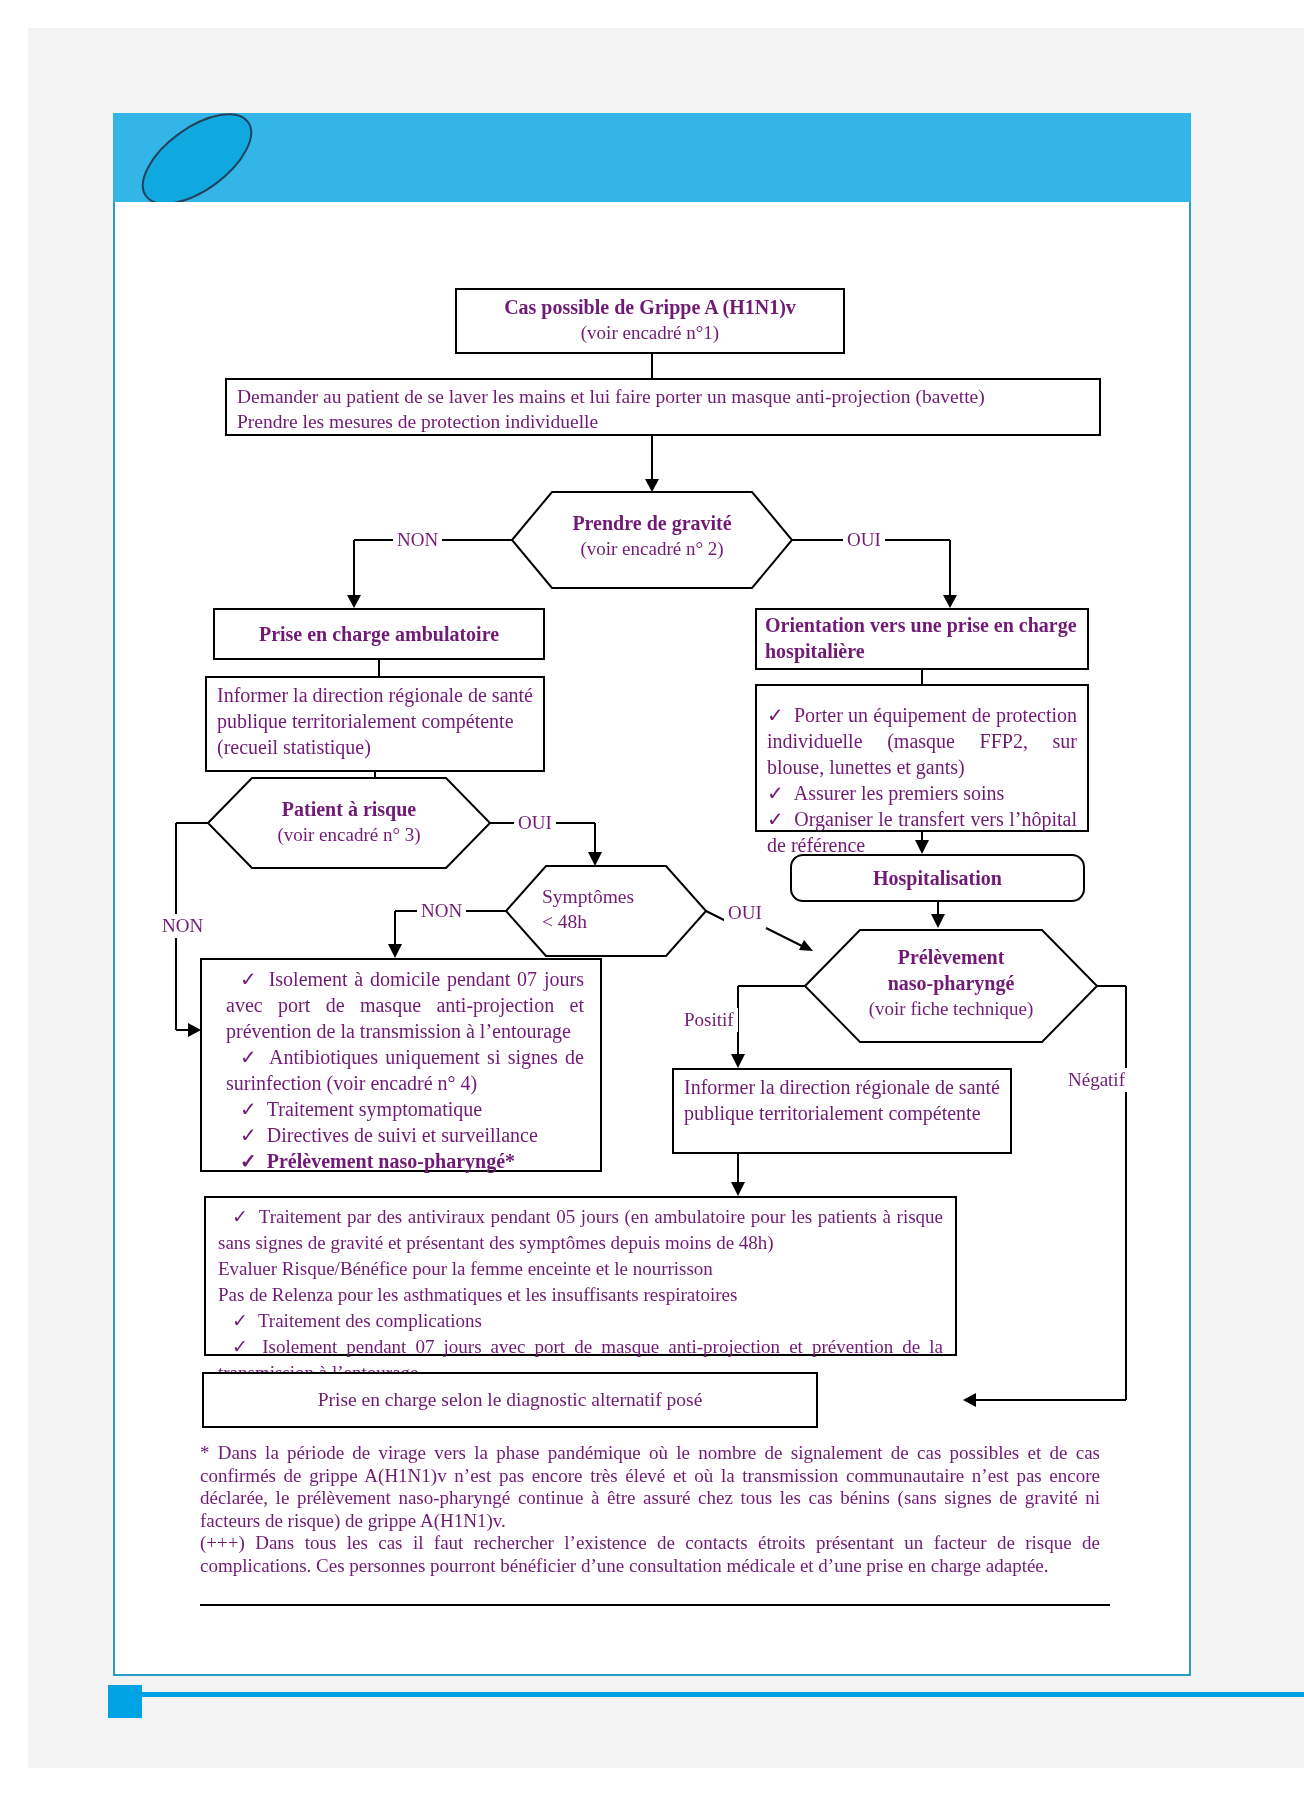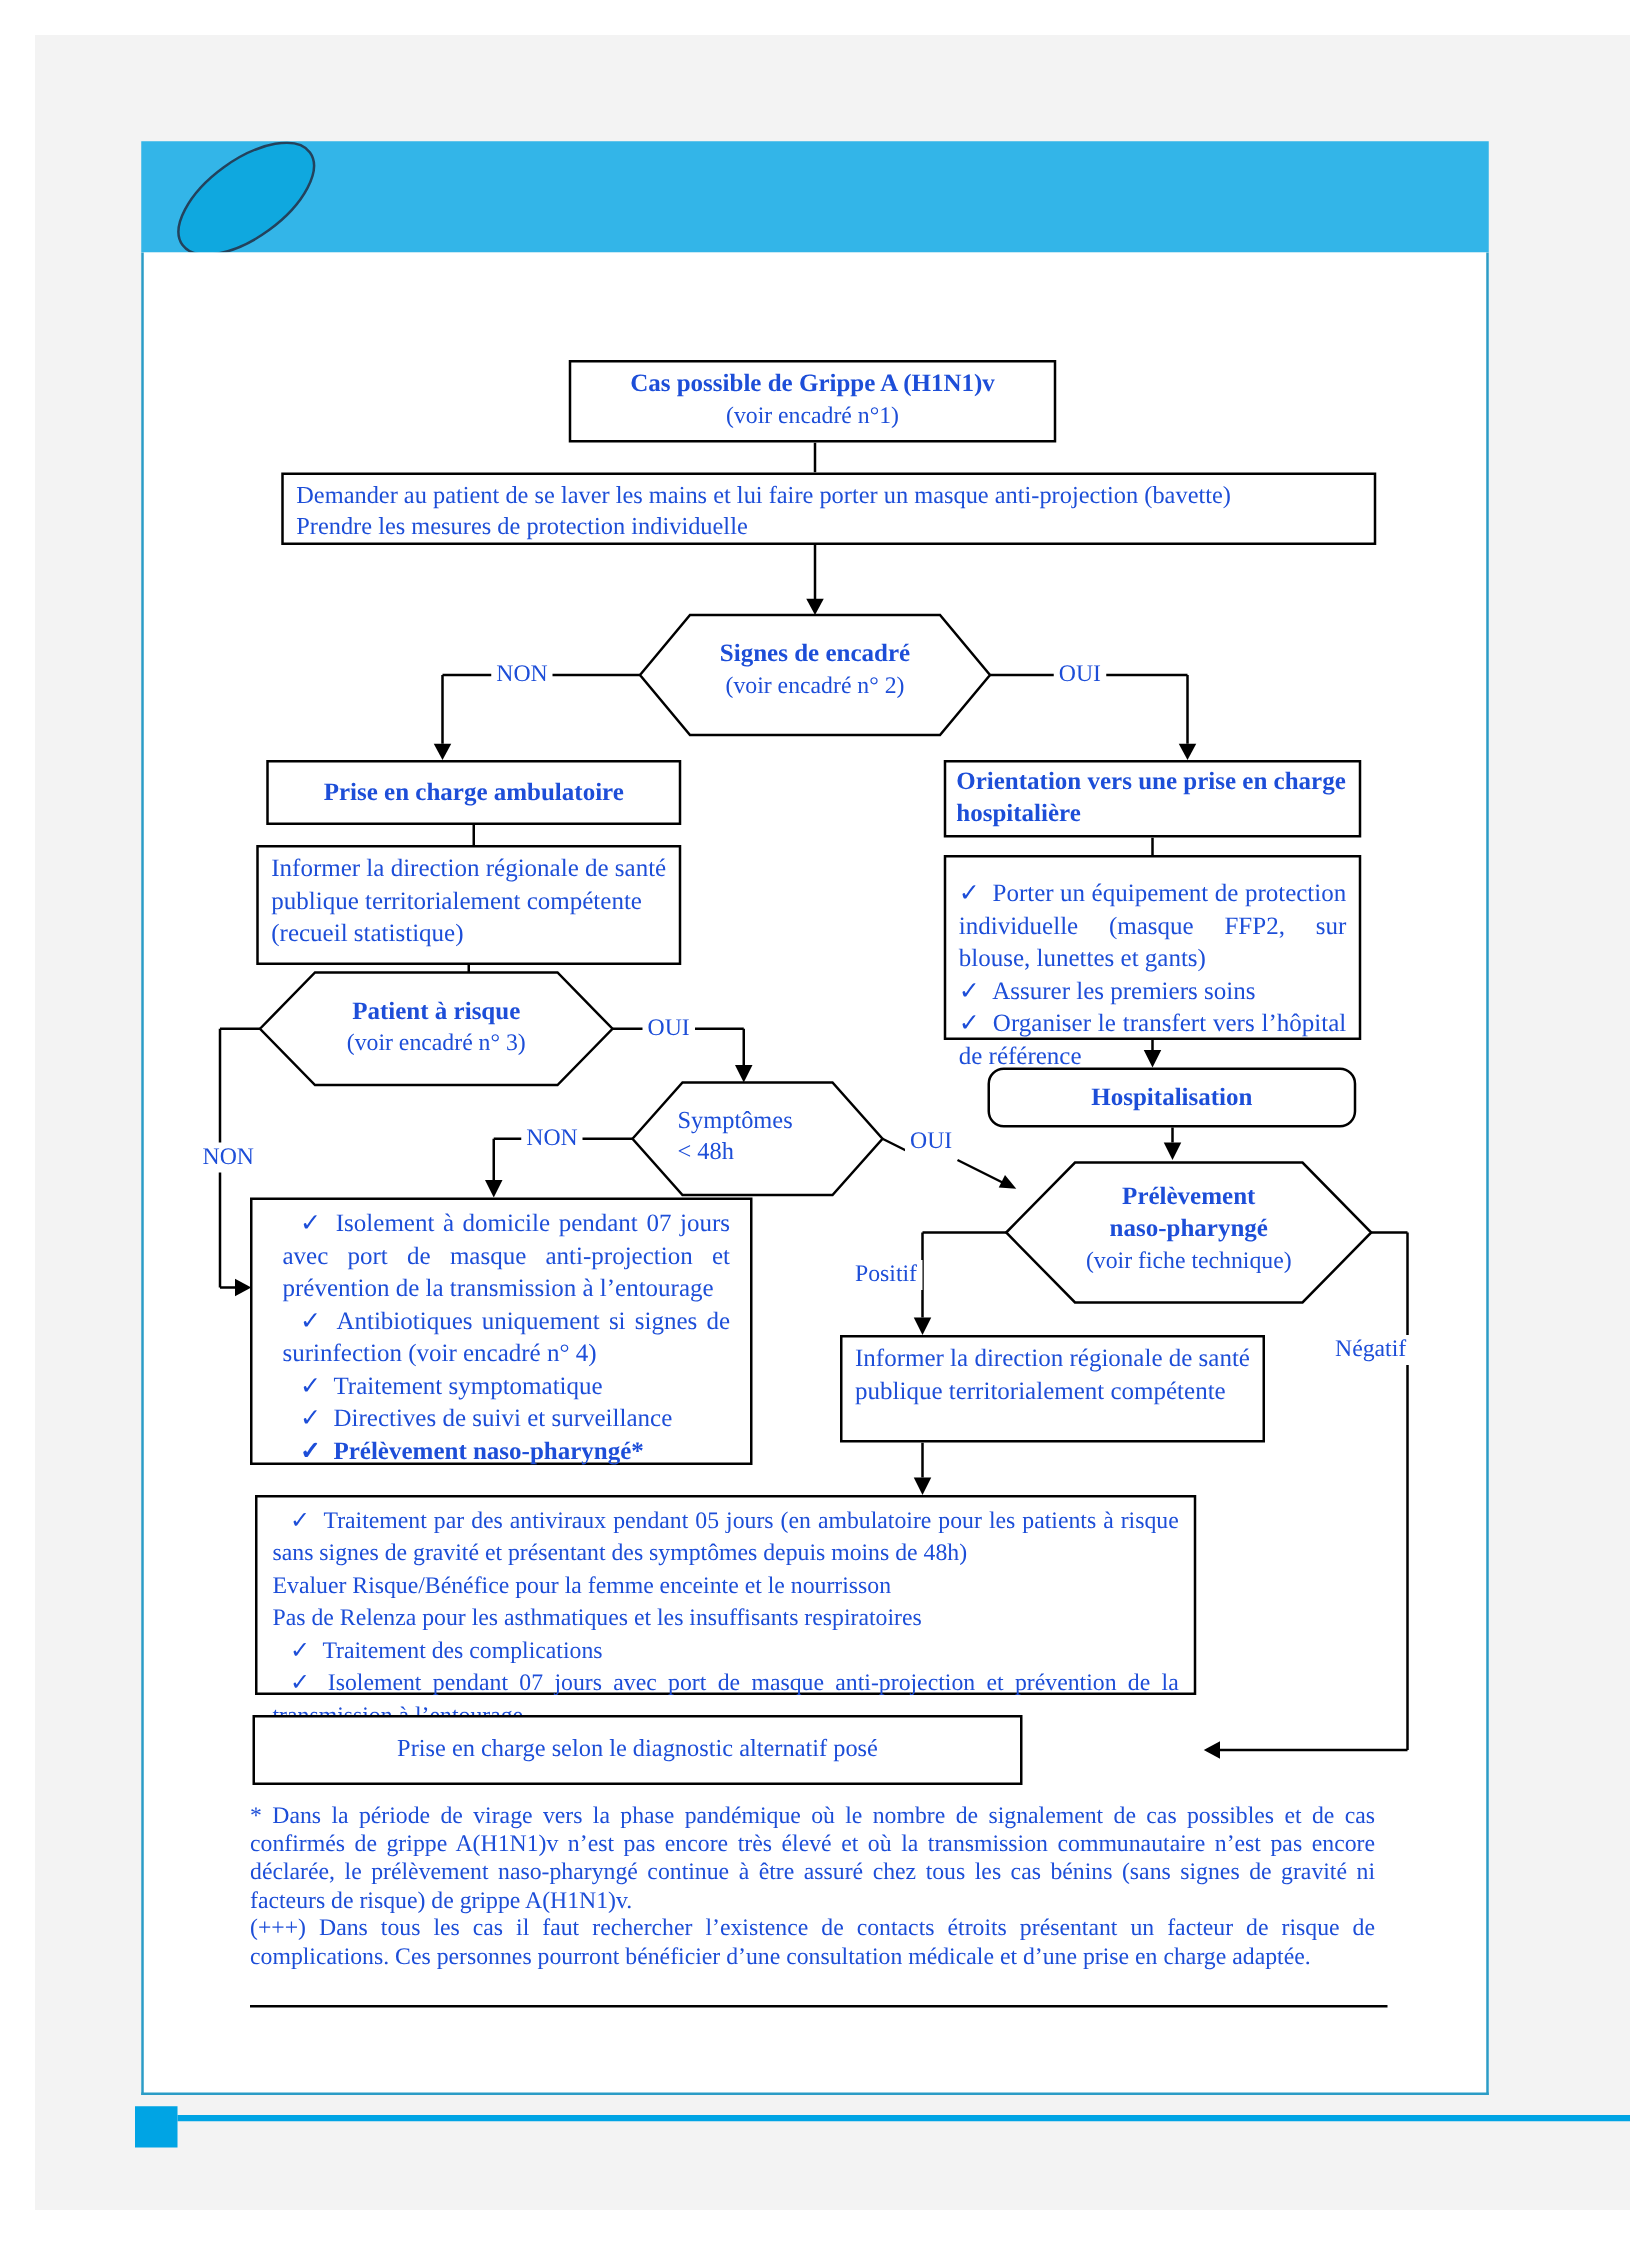--- a/index.html
+++ b/index.html
@@ -1,17 +1,17 @@
 <!DOCTYPE html>
 <html><head>
 <meta charset="utf-8">
 <style>
   html,body{margin:0;padding:0;background:#ffffff;}
   .page{position:relative;width:1304px;height:1797px;background:#ffffff;overflow:hidden;
-        font-family:"Liberation Serif","DejaVu Serif",serif;color:#1d4ed8;}
+        font-family:"Liberation Serif","DejaVu Serif",serif;color:#701a75;}
   .sheet{position:absolute;left:28px;top:28px;width:1276px;height:1740px;background:#f3f3f3;}
   .topbar{position:absolute;left:113px;top:113px;width:1078px;height:89px;background:#33b5e8;overflow:hidden;}
   .content{position:absolute;left:113px;top:202px;width:1078px;height:1474px;background:#ffffff;
            border:2px solid #2b9cc6;border-top:none;box-sizing:border-box;}
   svg.connectors{position:absolute;left:0;top:0;width:1304px;height:1797px;pointer-events:none;}
   .fbox{position:absolute;background:#fff;border:2px solid #000;box-sizing:border-box;}
   .ctr{text-align:center;}
   .bold{font-weight:bold;}
   .fs19{font-size:19px;line-height:25px;}
   .fs20{font-size:20px;line-height:26px;}
@@ -86,21 +86,21 @@
     <div class="bold fs20">Cas possible de Grippe A (H1N1)v</div>
     <div class="fs19">(voir encadré n°1)</div>
   </div>
 
   <div class="fbox pad" style="left:225px;top:378px;width:876px;height:58px;font-size:19.5px;line-height:25px;">
     <div>Demander au patient de se laver les mains et lui faire porter un masque anti-projection (bavette)</div>
     <div>Prendre les mesures de protection individuelle</div>
   </div>
 
   <div class="hextext ctr" style="left:512px;top:510px;width:280px;">
-    <div class="bold fs20">Signes de encadré</div>
+    <div class="bold fs20">Prendre de gravité</div>
     <div class="fs19">(voir encadré n° 2)</div>
   </div>
 
   <div class="fbox ctr bold fs20" style="left:213px;top:608px;width:332px;height:52px;line-height:48px;">Prise en charge ambulatoire</div>
 
   <div class="fbox bold fs20" style="left:755px;top:608px;width:334px;height:62px;padding:2px 8px;">Orientation vers une prise en charge hospitalière</div>
 
   <div class="fbox fs20 pad" style="left:205px;top:676px;width:340px;height:96px;">Informer la direction régionale de santé publique territorialement compétente (recueil statistique)</div>
 
   <div class="fbox fs20 just" style="left:755px;top:684px;width:334px;height:148px;padding:16px 10px;">

